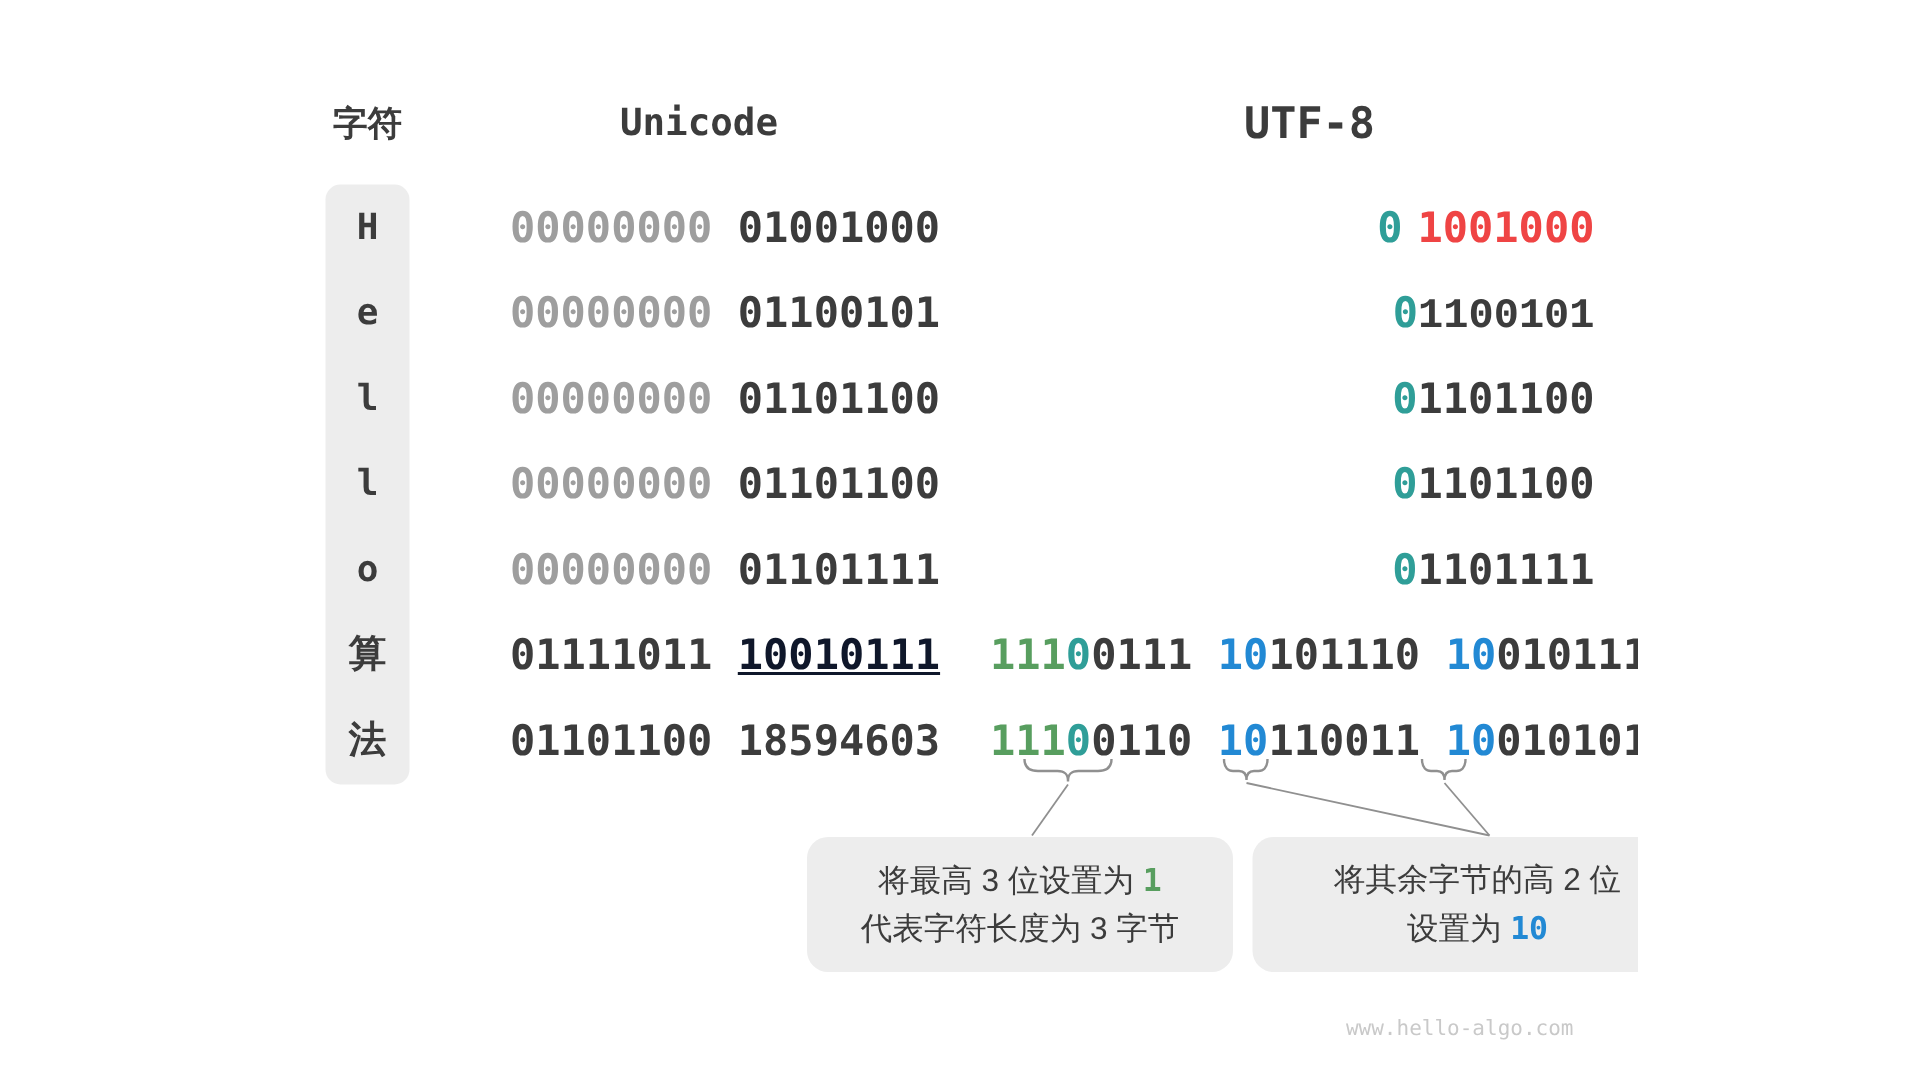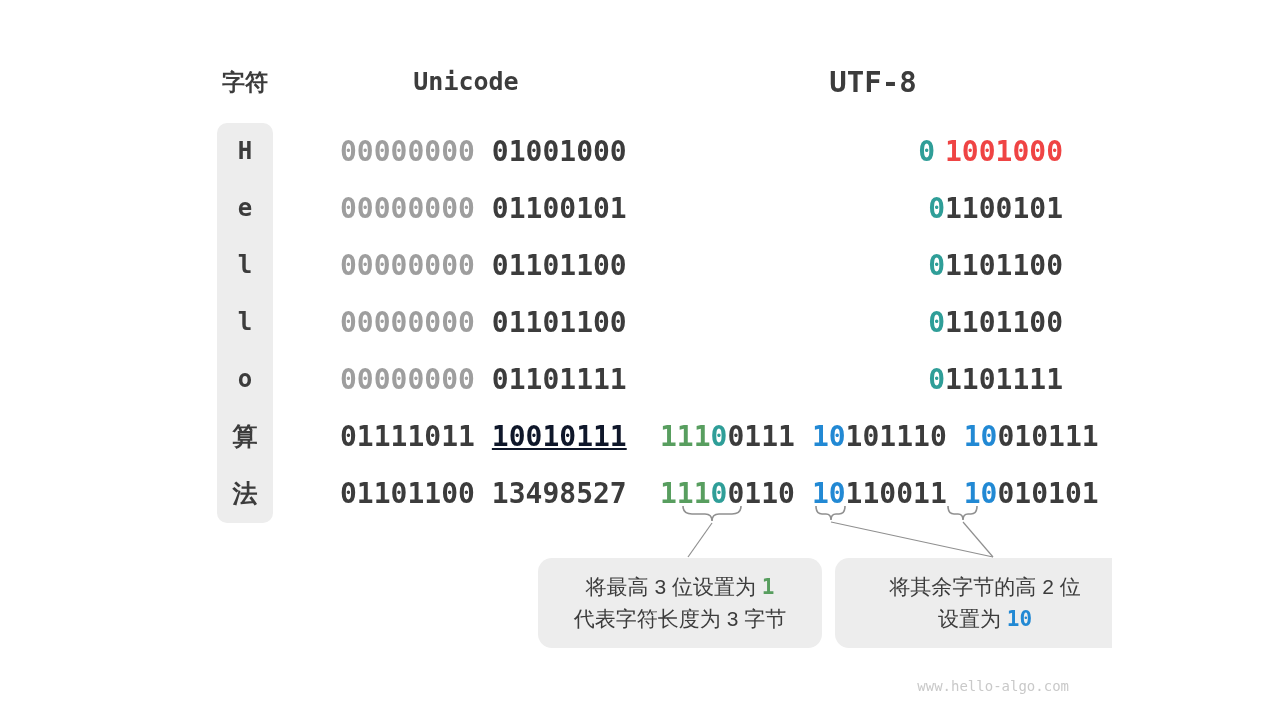--- a/index.html
+++ b/index.html
@@ -1,17 +1,17 @@
 <!DOCTYPE html>
 <html style="--dark: #3c3c3c; --gray: #9e9e9e; --green: #589e5f; --teal: #2f9e98; --blue: #2289d4; --line: #909090; --boxbg: #ededed; --wm: #c9c9c9;"><head>
 <meta charset="utf-8">
 <style>
   html,body{margin:0;padding:0;background:#fff;}
   .stage{position:relative;width:1092px;height:720px;background:#fff;overflow:hidden;
-         font-family:"DejaVu Sans Mono",monospace;padding-left:20px;}
+         font-family:"DejaVu Sans Mono",monospace;}
 
   
   .hdr{position:absolute;top:60px;height:44px;line-height:44px;font-weight:bold;color:var(--dark);}
   .hdr-char{left:217px;width:56px;text-align:center;font-size:23px;
             font-family:"Liberation Sans",sans-serif;}
   .hdr-unicode{left:342px;width:248px;text-align:center;font-size:25px;}
   .hdr-utf8{left:683px;width:380px;text-align:center;font-size:29px;}
 
   
   .char-pill{position:absolute;left:217px;top:123px;width:56px;height:400px;
@@ -60,21 +60,21 @@
 
   <div id="rows">
       <div class="row" style="top: 123px;">
         <div class="cell cell-char">H</div>
         <div class="cell cell-unicode"><span class="byte"><span style="color: rgb(158, 158, 158);">00000000</span></span><span class="byte"><span style="color: rgb(60, 60, 60);">01001000</span></span></div>
         <div class="cell cell-utf8"><span class="byte"><span style="color: rgb(47, 158, 152);">0</span><span style="color: #ef4444; margin-left: 10px;">1001000</span></span></div>
       </div>
       <div class="row" style="top: 180px;">
         <div class="cell cell-char">e</div>
         <div class="cell cell-unicode"><span class="byte"><span style="color: rgb(158, 158, 158);">00000000</span></span><span class="byte"><span style="color: rgb(60, 60, 60);">01100101</span></span></div>
-        <div class="cell cell-utf8"><span class="byte"><span style="color: rgb(47, 158, 152);">0</span><span style="color: rgb(60, 60, 60);">1100101</span></span></div>
+        <div class="cell cell-utf8"><span class="byte"><span style="color: rgb(47, 158, 152);">0</span><span style="color: rgb(60, 60, 60); font-family: Liberation Mono, monospace;">1100101</span></span></div>
       </div>
       <div class="row" style="top: 237px;">
         <div class="cell cell-char">l</div>
         <div class="cell cell-unicode"><span class="byte"><span style="color: rgb(158, 158, 158);">00000000</span></span><span class="byte"><span style="color: rgb(60, 60, 60);">01101100</span></span></div>
         <div class="cell cell-utf8"><span class="byte"><span style="color: rgb(47, 158, 152);">0</span><span style="color: rgb(60, 60, 60);">1101100</span></span></div>
       </div>
       <div class="row" style="top: 294px;">
         <div class="cell cell-char">l</div>
         <div class="cell cell-unicode"><span class="byte"><span style="color: rgb(158, 158, 158);">00000000</span></span><span class="byte"><span style="color: rgb(60, 60, 60);">01101100</span></span></div>
         <div class="cell cell-utf8"><span class="byte"><span style="color: rgb(47, 158, 152);">0</span><span style="color: rgb(60, 60, 60);">1101100</span></span></div>
@@ -84,21 +84,21 @@
         <div class="cell cell-unicode"><span class="byte"><span style="color: rgb(158, 158, 158);">00000000</span></span><span class="byte"><span style="color: rgb(60, 60, 60);">01101111</span></span></div>
         <div class="cell cell-utf8"><span class="byte"><span style="color: rgb(47, 158, 152);">0</span><span style="color: rgb(60, 60, 60);">1101111</span></span></div>
       </div>
       <div class="row" style="top: 408px;">
         <div class="cell cell-char cjk">算</div>
         <div class="cell cell-unicode"><span class="byte"><span style="color: rgb(60, 60, 60);">01111011</span></span><span class="byte"><span style="color: #0f172a; text-decoration: underline;">10010111</span></span></div>
         <div class="cell cell-utf8"><span class="byte"><span style="color: rgb(88, 158, 95);">111</span><span style="color: rgb(47, 158, 152);">0</span><span style="color: rgb(60, 60, 60);">0111</span></span><span class="byte"><span style="color: rgb(34, 137, 212);">10</span><span style="color: rgb(60, 60, 60);">101110</span></span><span class="byte"><span style="color: rgb(34, 137, 212);">10</span><span style="color: rgb(60, 60, 60);">010111</span></span></div>
       </div>
       <div class="row" style="top: 465px;">
         <div class="cell cell-char cjk">法</div>
-        <div class="cell cell-unicode"><span class="byte"><span style="color: rgb(60, 60, 60);">01101100</span></span><span class="byte"><span style="color: rgb(60, 60, 60);">13498527</span></span></div>
+        <div class="cell cell-unicode"><span class="byte"><span style="color: rgb(60, 60, 60);">01101100</span></span><span class="byte"><span style="color: rgb(60, 60, 60);">18594603</span></span></div>
         <div class="cell cell-utf8"><span class="byte"><span style="color: rgb(88, 158, 95);">111</span><span style="color: rgb(47, 158, 152);">0</span><span style="color: rgb(60, 60, 60);">0110</span></span><span class="byte"><span style="color: rgb(34, 137, 212);">10</span><span style="color: rgb(60, 60, 60);">110011</span></span><span class="byte"><span style="color: rgb(34, 137, 212);">10</span><span style="color: rgb(60, 60, 60);">010101</span></span></div>
       </div>
     </div>
 
   <svg class="overlay" viewBox="0 0 1280 720">
     <path class="brace" d="M683,506 C683,512 687,514 692,514 L705,514 C710,514 712,516 712,521 C712,516 714,514 719,514 L732,514 C737,514 741,512 741,506"></path>
     <path class="brace" d="M816,506 C816,512 819,514 822,514 L826,514 C829,514 831,516 831,520 C831,516 833,514 836,514 L839,514 C842,514 845,512 845,506"></path>
     <path class="brace" d="M948,506 C948,512 951,514 954,514 L958,514 C961,514 963,516 963,520 C963,516 965,514 968,514 L971,514 C974,514 977,512 977,506"></path>
     <path class="connector" d="M712,523 L688,557"></path>
     <path class="connector" d="M831,522 L993,557"></path>

